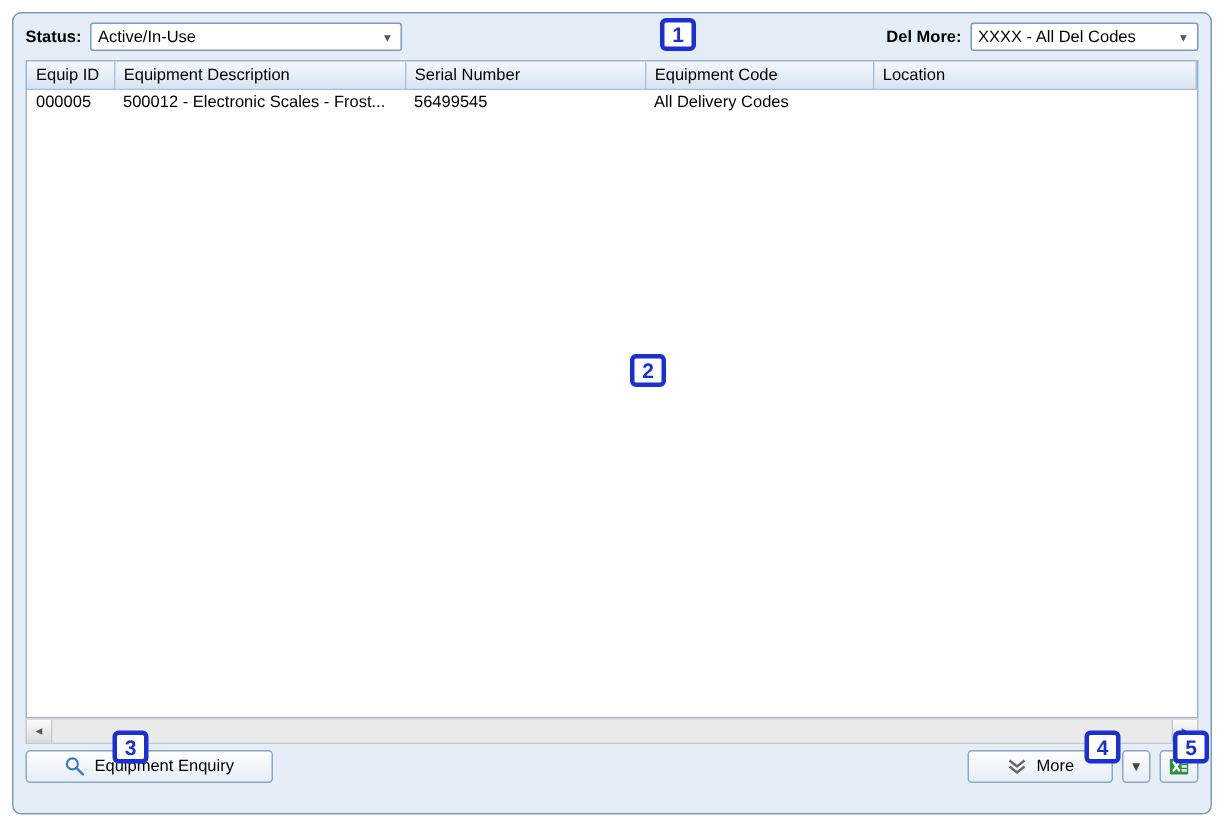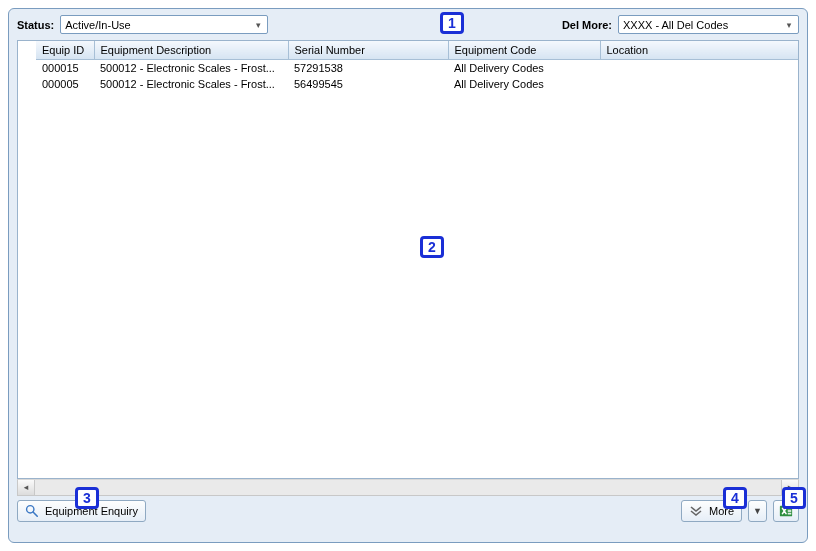--- a/index.html
+++ b/index.html
@@ -43,29 +43,29 @@
     color: #000;
     border-radius: 2px;
   }
   .select .arrow {
     width: 14px;
     text-align: center;
     color: #555;
     font-size: 9px;
   }
   .status-select { width: 208px; }
-  .delcode-select { width: 181px; }
+  .delcode-select { width: 152px; }
 
   .table-wrap {
     margin: 0 8px;
     border: 1px solid #9ab3cc;
     background: #fff;
     overflow: hidden;
   }
-  table { border-collapse: collapse; width: 100%; table-layout: fixed; margin-left: 18px; }
+  table { border-collapse: collapse; width: 100%; table-layout: fixed; }
   thead th {
     background: linear-gradient(#f4f8fd, #d6e4f2);
     border-right: 1px solid #a7bfd6;
     border-bottom: 1px solid #a7bfd6;
     text-align: left;
     font-weight: normal;
     padding: 2px 6px;
     height: 18px;
     white-space: nowrap;
     overflow: hidden;
@@ -120,21 +120,21 @@
     align-items: center;
     padding: 4px 8px 0 8px;
     gap: 6px;
   }
   .bottom-bar .spacer { flex: 1; }
   .btn3d {
     display: inline-flex;
     align-items: center;
     gap: 6px;
     height: 22px;
-    padding: 0 7px;
+    padding: 0 25px;
     border: 1px solid #8fa9c2;
     border-radius: 3px;
     background: linear-gradient(#fdfefe, #e6eef7);
     color: #000;
     font-size: 11px;
   }
   .btn3d.small { padding: 0 5px; }
   .btn3d svg { display: block; }
   .dropdown-split {
     display: inline-flex;
@@ -208,27 +208,20 @@
       <table>
         <colgroup>
           <col class="col-id">
             <col class="col-desc">
             <col class="col-sn">
             <col class="col-dc">
             <col class="col-loc">
         </colgroup>
         <tbody id="tbody">
 
-        <tr>
-              <td>000015</td>
-              <td>500012 - Electronic Scales - Frost...</td>
-              <td>57291538</td>
-              <td>All Delivery Codes</td>
-              <td></td>
-            </tr>
             <tr>
               <td>000005</td>
               <td>500012 - Electronic Scales - Frost...</td>
               <td>56499545</td>
               <td>All Delivery Codes</td>
               <td></td>
             </tr>
           </tbody>
       </table>
     </div>

